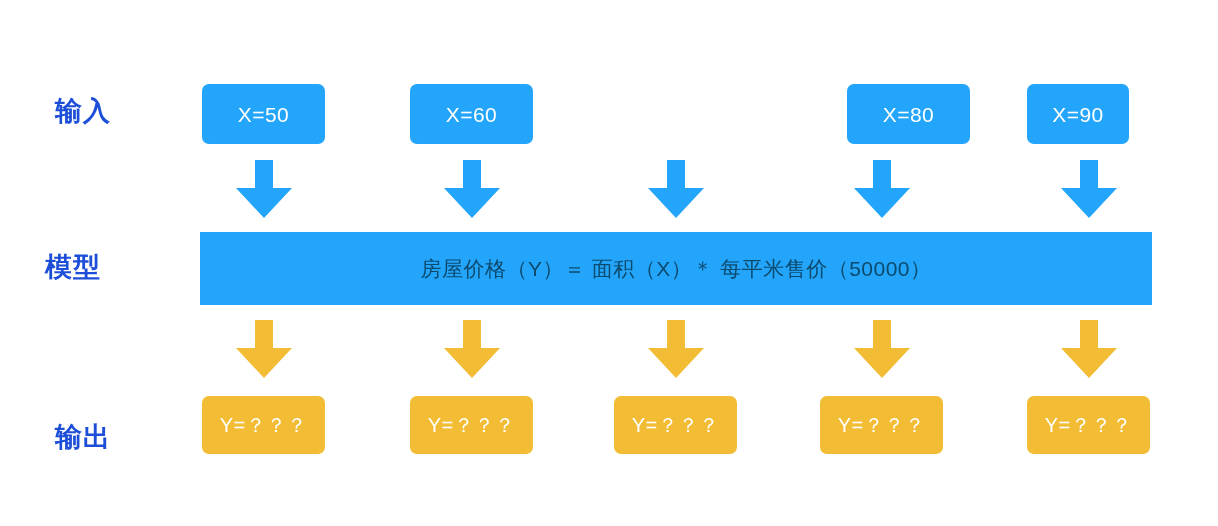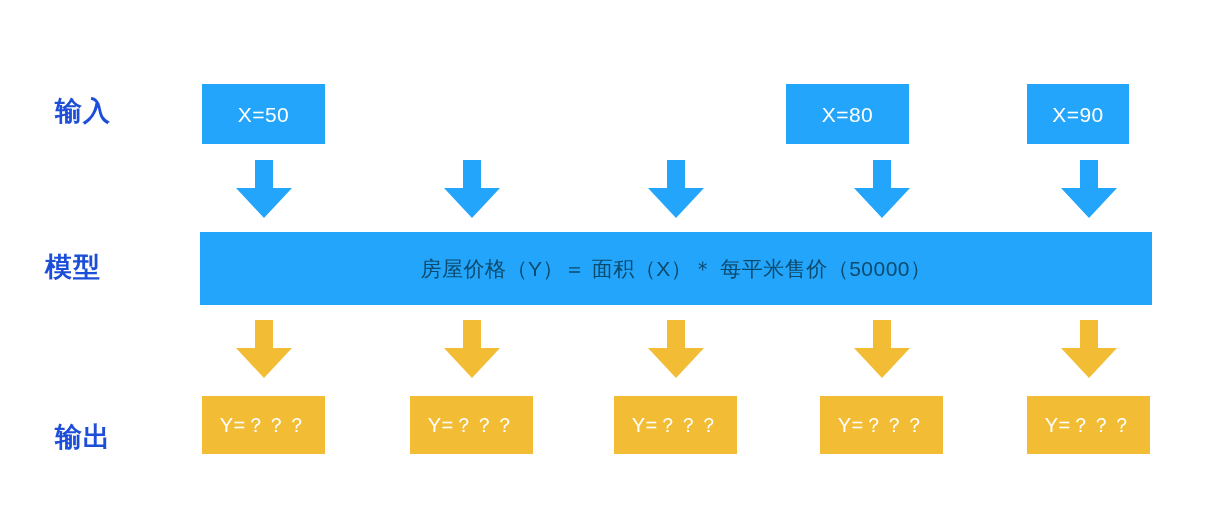--- a/index.html
+++ b/index.html
@@ -35,20 +35,21 @@
 
   
   .cell-box {
     position: absolute;
     display: flex;
     align-items: center;
     justify-content: center;
     color: #ffffff;
     line-height: 1;
     box-sizing: border-box;
+    border-radius: 7px;
   }
   .input-box {
     top: 84px;
     height: 60px;
     background: #22a5fa;
     font-size: 21px;
     letter-spacing: 0.5px;
   }
   .output-box {
     top: 396px;
@@ -91,23 +92,24 @@
 <div id="canvas">
 
   <div class="row-label" id="label-input">输入</div>
 
   <div class="row-label" id="label-model">模型</div>
 
   <div class="row-label" id="label-output">输出</div>
 
   <div class="cell-box input-box" style="left:202px; width:123px;">X=50</div>
 
+  <div class="cell-box input-box" style="left:410px; width:123px;">X=60</div>
 
 
-  <div class="cell-box input-box" style="left:786px; width:123px;">X=80</div>
+  <div class="cell-box input-box" style="left:847px; width:123px;">X=80</div>
 
   <div class="cell-box input-box" style="left:1027px; width:102px;">X=90</div>
 
   <div class="arrow arrow-in" style="left:236px;">
     <svg viewBox="0 0 56 58" xmlns="http://www.w3.org/2000/svg" aria-hidden="true">
       <polygon points="19,0 37,0 37,28 56,28 28,58 0,28 19,28" fill="#22a5fa"></polygon>
     </svg>
   </div>
   <div class="arrow arrow-in" style="left:444px;">
     <svg viewBox="0 0 56 58" xmlns="http://www.w3.org/2000/svg" aria-hidden="true">

